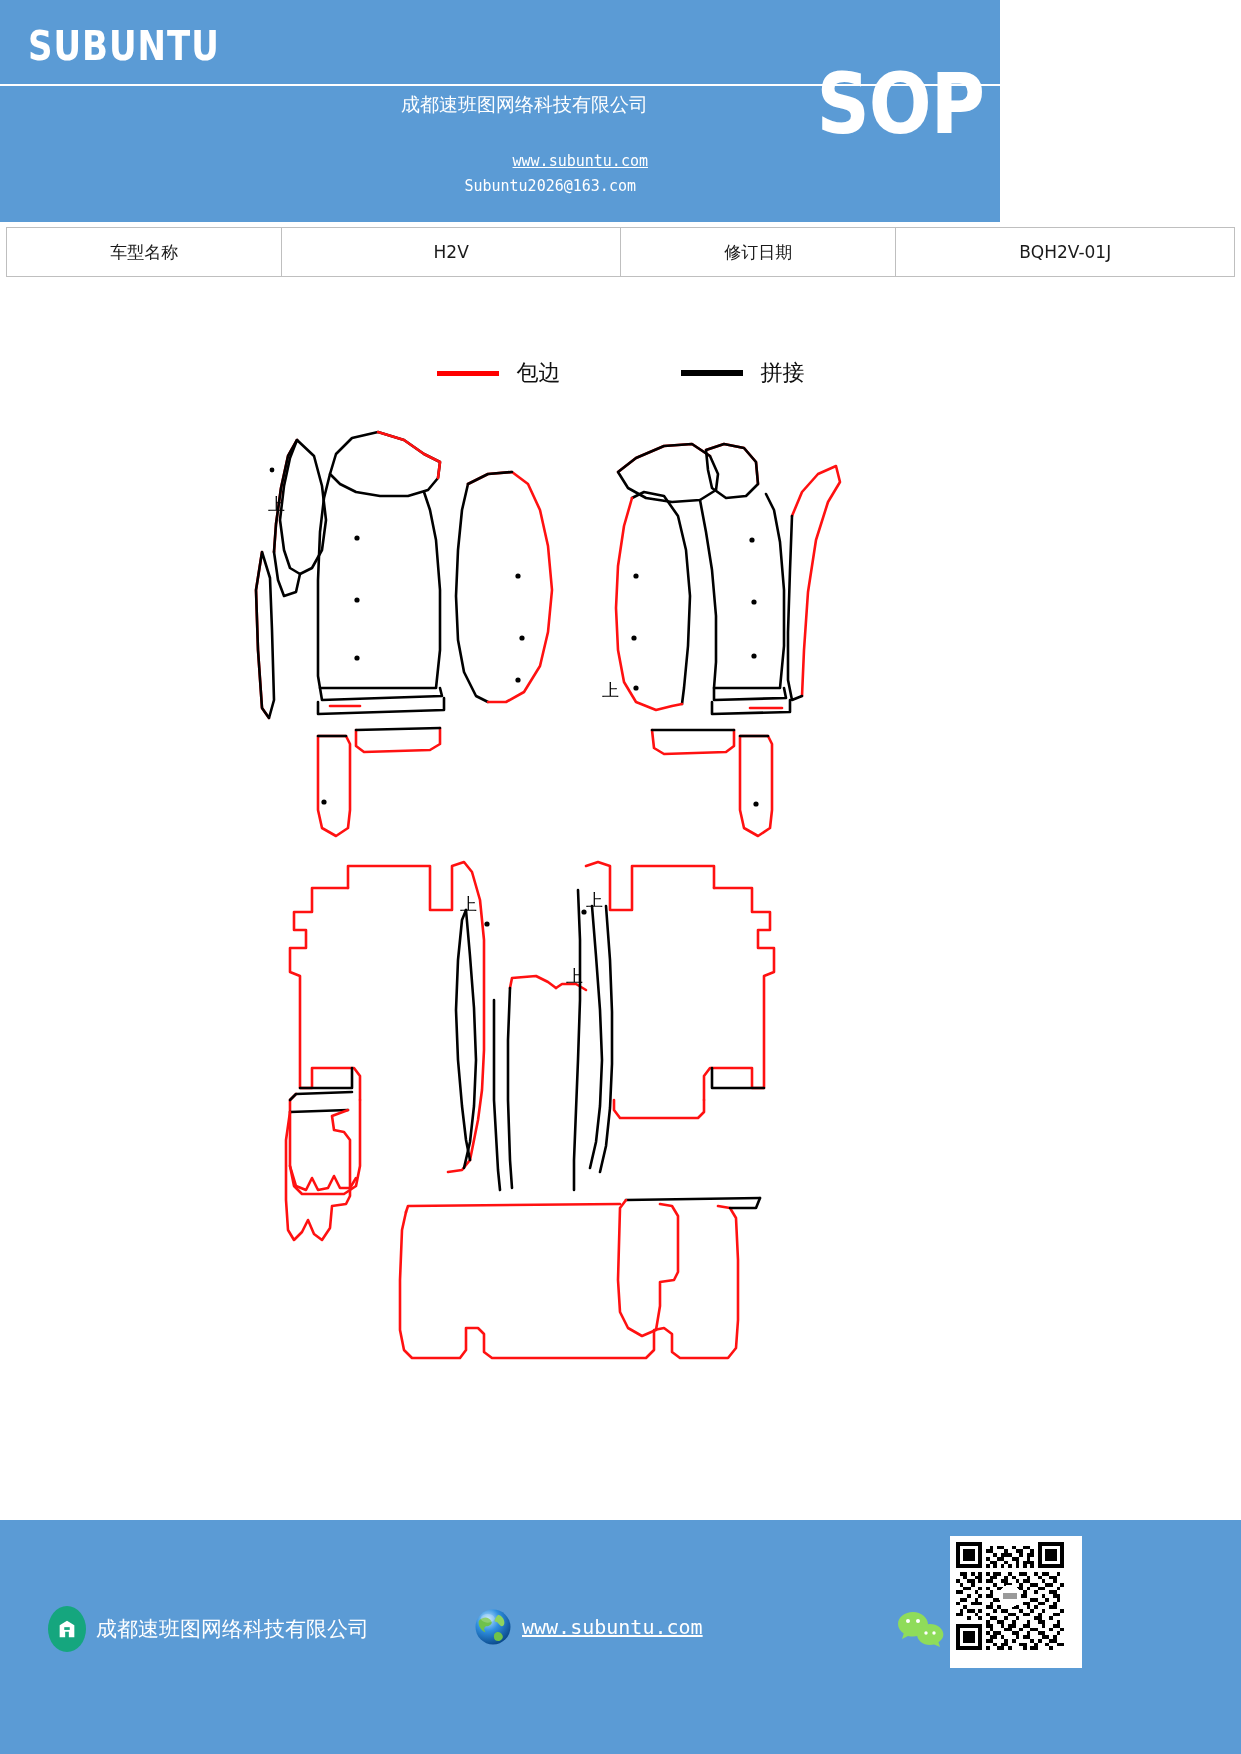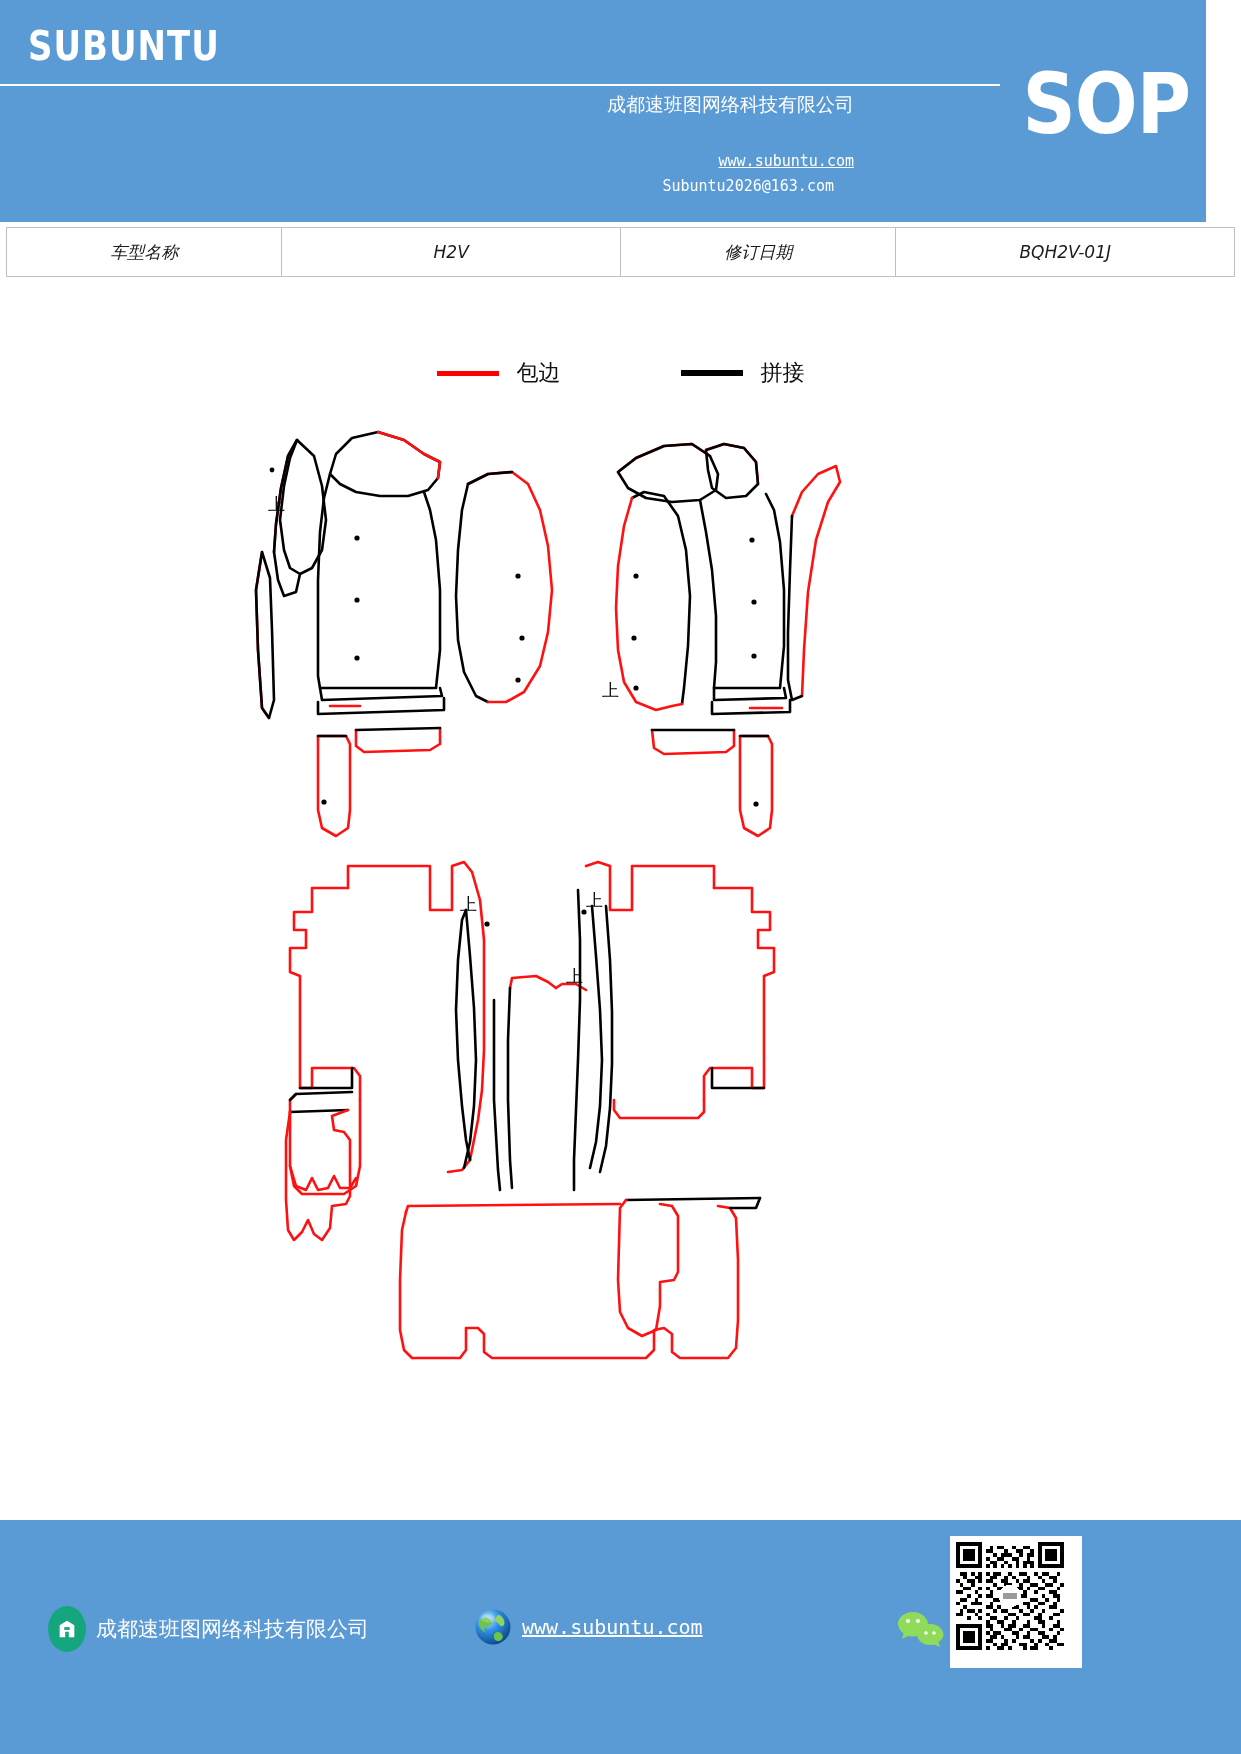--- a/index.html
+++ b/index.html
@@ -12,21 +12,21 @@
     height: 1754px;
     font-family: "Liberation Sans", "DejaVu Sans", sans-serif;
     position: relative;
     overflow: hidden;
   }
 
   
   .header {
     position: absolute;
     left: 0; top: 0;
-    width: 1206px;
+    width: 1000px;
     height: 222px;
     background: #5b9bd5;
     box-sizing: border-box;
   }
   .brand-logo {
     position: absolute;
     left: 28px;
     top: 22px;
     font-family: "DejaVu Sans", sans-serif;
     font-weight: bold;
@@ -68,21 +68,21 @@
     right: 352px;
     top: 152px;
     font-size: 15px;
     color: #ffffff;
     font-family: "DejaVu Sans Mono", monospace;
     text-decoration: underline;
     white-space: nowrap;
   }
   .header-email {
     position: absolute;
-    right: 372px;
+    right: 364px;
     top: 177px;
     font-size: 15px;
     color: #ffffff;
     font-family: "DejaVu Sans Mono", monospace;
     white-space: nowrap;
   }
   .sop-badge {
     position: absolute;
     right: 16px;
     top: 56px;
@@ -96,21 +96,20 @@
   }
 
   
   .info-table {
     position: absolute;
     left: 6px;
     top: 227px;
     width: 1229px;
     border-collapse: collapse;
     table-layout: fixed;
-    font-style: italic;
   }
   .info-table td {
     border: 1px solid #bfbfbf;
     height: 46px;
     text-align: center;
     vertical-align: middle;
     font-size: 17px;
     color: #1a1a1a;
     font-family: "DejaVu Sans", sans-serif;
   }

